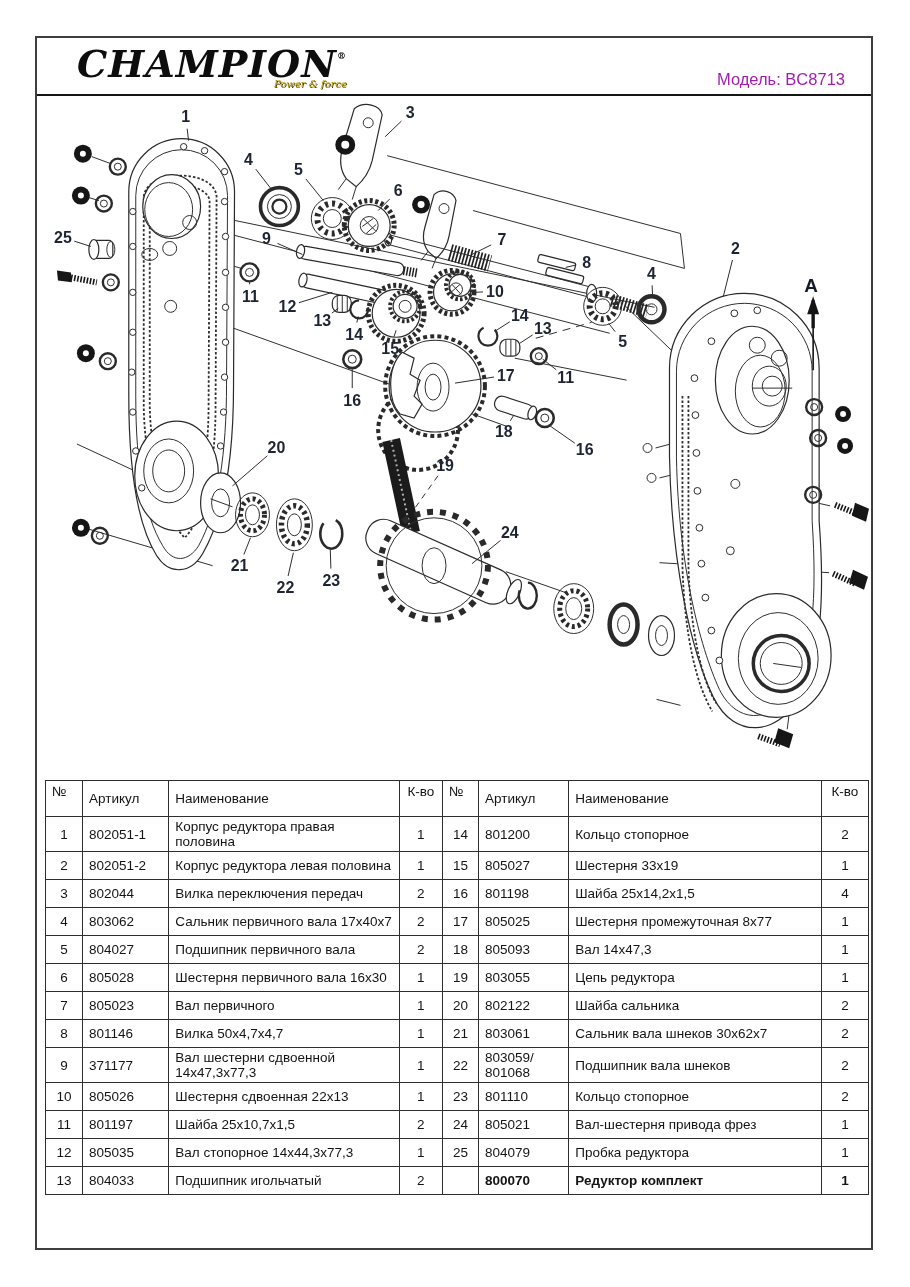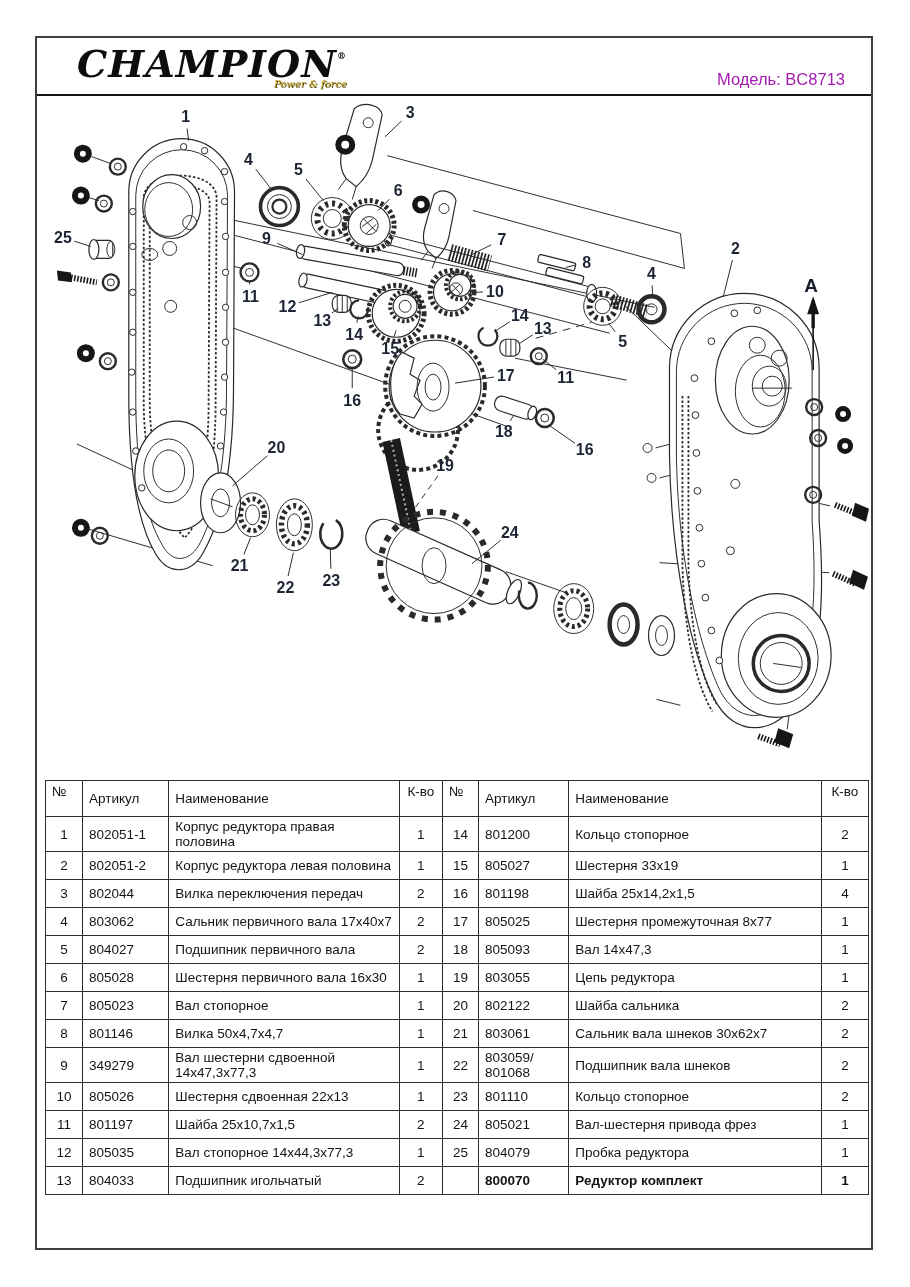--- a/index.html
+++ b/index.html
@@ -539,40 +539,40 @@
             <td class="c-name">Шестерня первичного вала 16х30</td>
             <td class="c-qty">1</td>
             <td class="c-num">19</td>
             <td class="c-art">803055</td>
             <td class="c-name">Цепь редуктора</td>
             <td class="c-qty">1</td>
           </tr>
           <tr>
             <td class="c-num">7</td>
             <td class="c-art">805023</td>
-            <td class="c-name">Вал стопорное</td>
+            <td class="c-name">Вал первичного</td>
             <td class="c-qty">1</td>
             <td class="c-num">20</td>
             <td class="c-art">802122</td>
             <td class="c-name">Шайба сальника</td>
             <td class="c-qty">2</td>
           </tr>
           <tr>
             <td class="c-num">8</td>
             <td class="c-art">801146</td>
             <td class="c-name">Вилка 50х4,7х4,7</td>
             <td class="c-qty">1</td>
             <td class="c-num">21</td>
             <td class="c-art">803061</td>
             <td class="c-name">Сальник вала шнеков 30х62х7</td>
             <td class="c-qty">2</td>
           </tr>
           <tr>
             <td class="c-num">9</td>
-            <td class="c-art">349279</td>
+            <td class="c-art">371177</td>
             <td class="c-name">Вал шестерни сдвоенной
 14х47,3х77,3</td>
             <td class="c-qty">1</td>
             <td class="c-num">22</td>
             <td class="c-art">803059/
 801068</td>
             <td class="c-name">Подшипник вала шнеков</td>
             <td class="c-qty">2</td>
           </tr>
           <tr>

